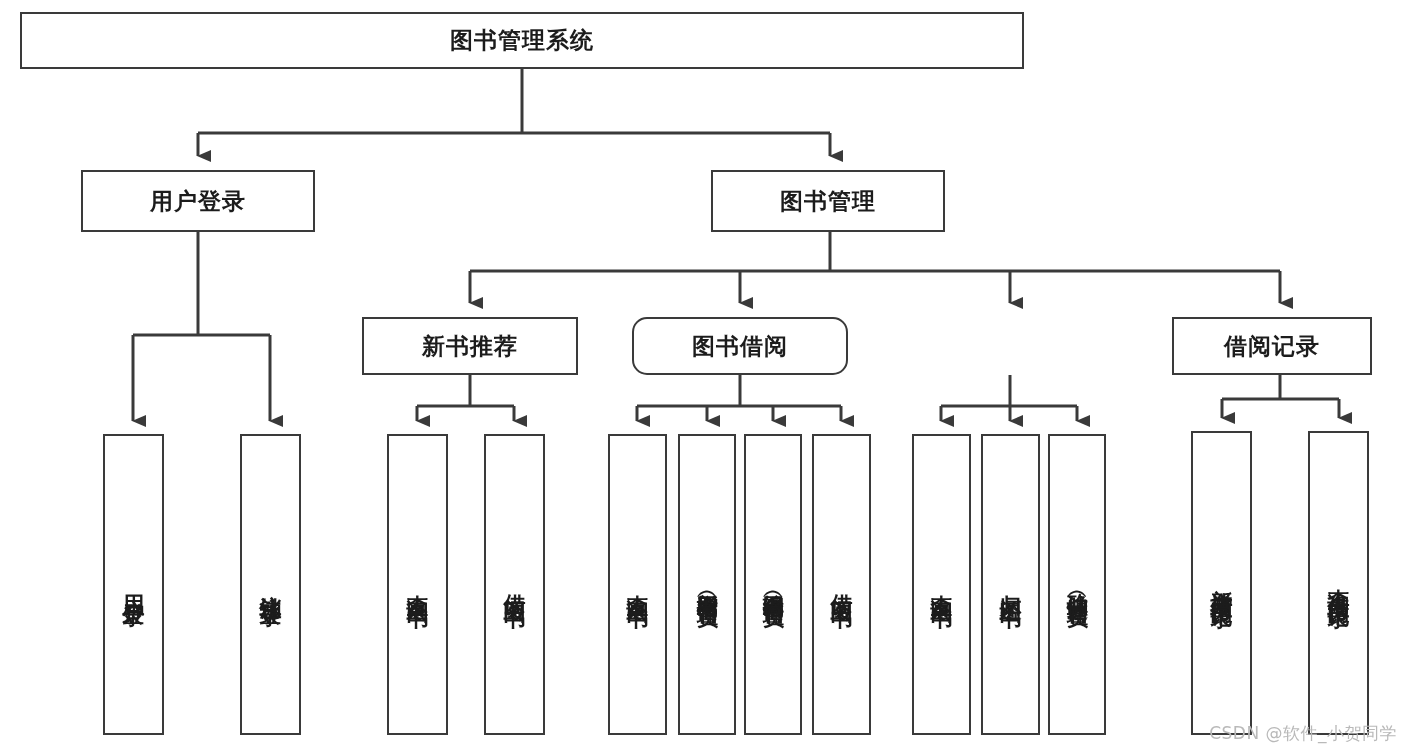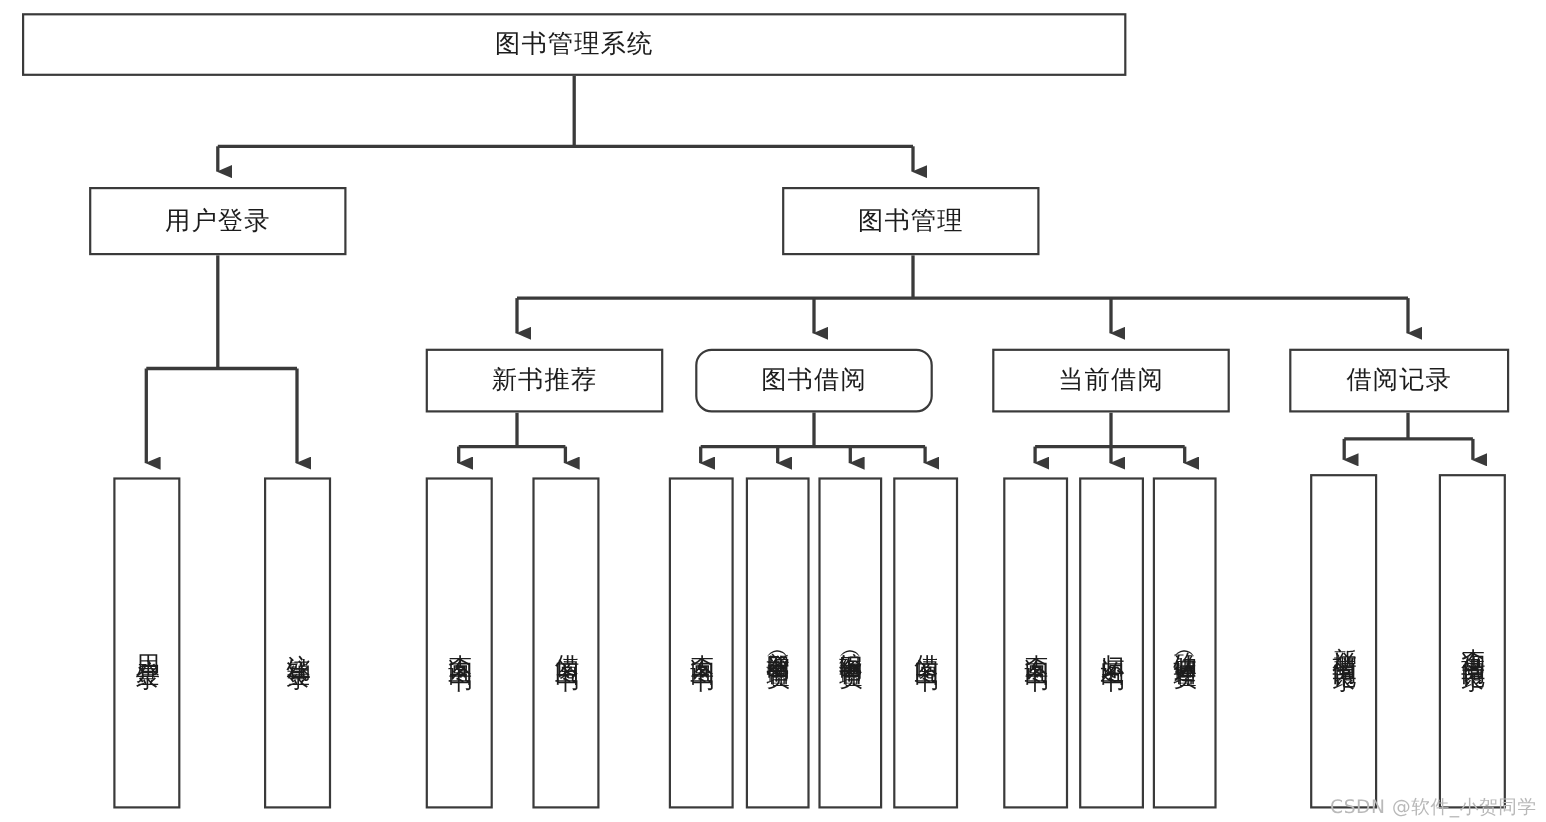--- a/index.html
+++ b/index.html
@@ -31,20 +31,21 @@
     justify-content:center;
     z-index:3;
   }
   .node .label{
     font-size:23px;
     line-height:1.25;
     letter-spacing:1px;
     color:#1c1c1c;
     white-space:nowrap;
     text-align:center;
+    font-weight:bold;
   }
   
   .leaf{
     border-width:2.5px;
     align-items:center;
     justify-content:center;
   }
   .leaf .label{
     writing-mode:vertical-rl;
     text-orientation:upright;
@@ -129,28 +130,25 @@
     <span class="label">图书管理系统</span>
   </div>
 
   <div class="node" style="left:81px;top:170px;width:234px;height:62px;">
     <span class="label">用户登录</span>
   </div>
   <div class="node" style="left:711px;top:170px;width:234px;height:62px;">
     <span class="label">图书管理</span>
   </div>
 
-  <div class="node" style="left:362px;top:317px;width:216px;height:58px;margin-left:25px;">
+  <div class="node" style="left:362px;top:317px;width:216px;height:58px;">
     <span class="label">新书推荐</span>
   </div>
   <div class="node" style="left:632px;top:317px;width:216px;height:58px;border-radius:15px;">
     <span class="label">图书借阅</span>
-  </div>
-  <div class="node" style="left:902px;top:317px;width:216px;height:58px;">
-    <span class="label">当前借阅</span>
   </div>
   <div class="node" style="left:1172px;top:317px;width:200px;height:58px;">
     <span class="label">借阅记录</span>
   </div>
 
   <div class="node leaf" style="left:103px;top:434px;width:61px;height:301px;">
     <span class="label">用户登录</span>
   </div>
   <div class="node leaf" style="left:240px;top:434px;width:61px;height:301px;">
     <span class="label">注销登录</span>

